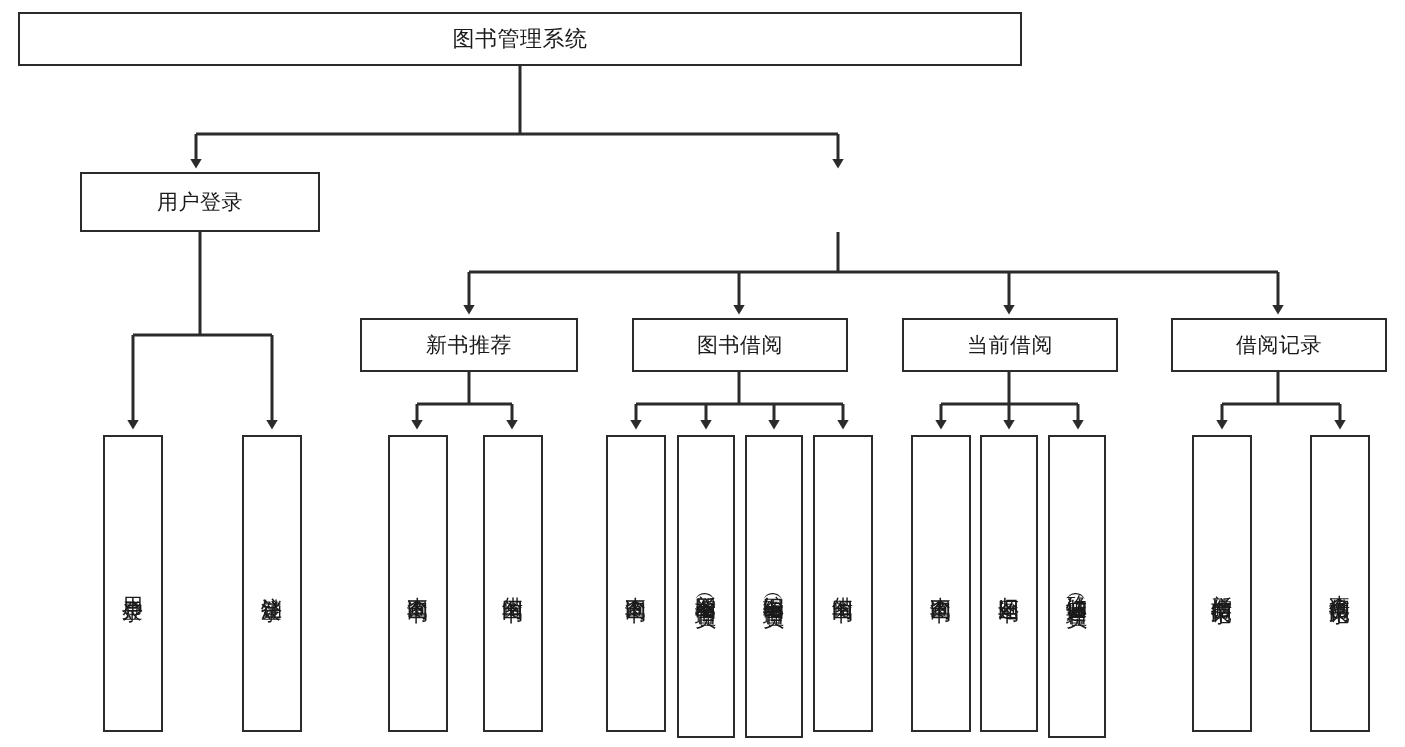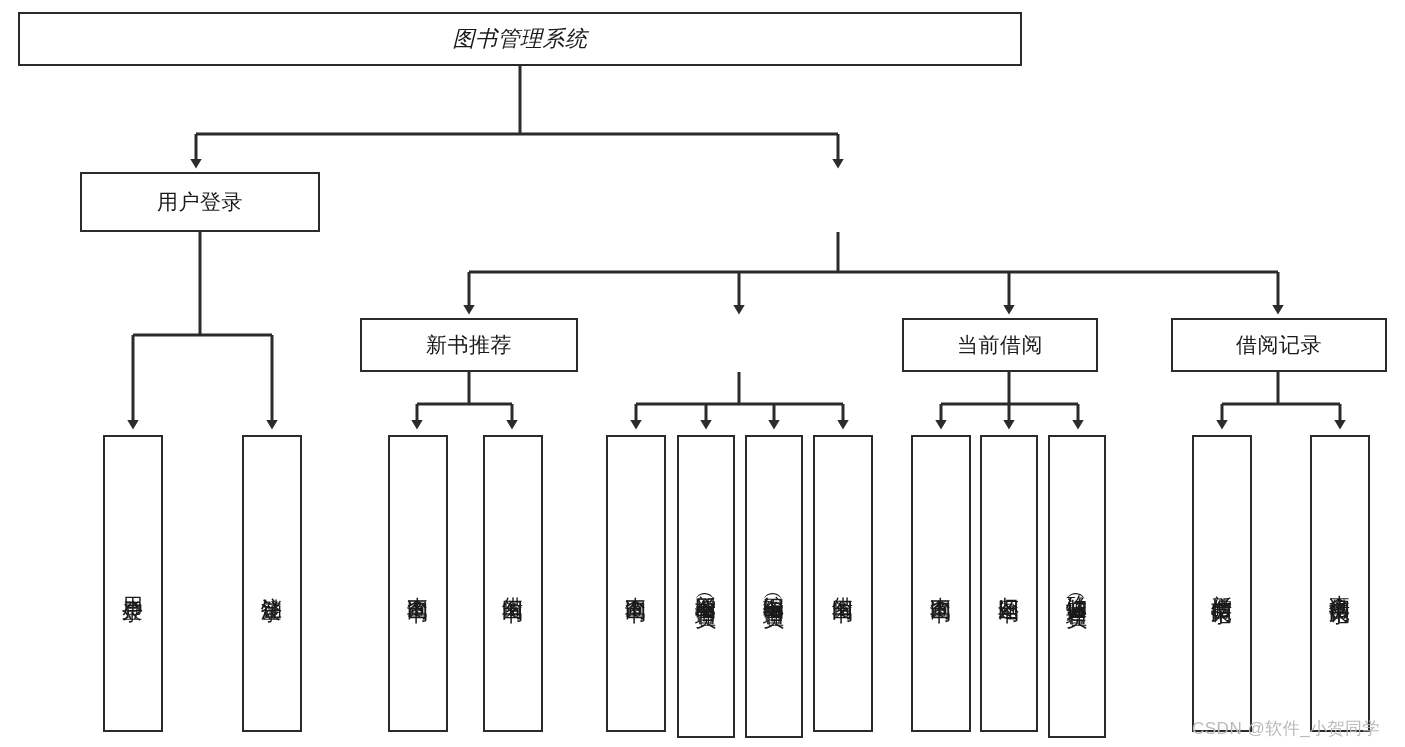--- a/index.html
+++ b/index.html
@@ -115,35 +115,38 @@
       <path d="M1009,404 L1009,421" marker-end="url(#arrow)"></path>
       <path d="M1078,404 L1078,421" marker-end="url(#arrow)"></path>
 
       <path d="M1278,372 L1278,404"></path>
       <path d="M1222,404 L1340,404"></path>
       <path d="M1222,404 L1222,421" marker-end="url(#arrow)"></path>
       <path d="M1340,404 L1340,421" marker-end="url(#arrow)"></path>
     </g>
   </svg>
 
-  <div class="node root horiz" style="left:18px; top:12px; width:1004px; height:54px;font-style:italic;">
+  <div class="node root horiz" style="left:18px; top:12px; width:1004px; height:54px;">
     <span class="label">图书管理系统</span>
   </div>
 
   <div class="node horiz" style="left:80px; top:172px; width:240px; height:60px;">
     <span class="label">用户登录</span>
   </div>
 
 
   <div class="node horiz" style="left:360px; top:318px; width:218px; height:54px;">
     <span class="label">新书推荐</span>
   </div>
 
-
-  <div class="node horiz" style="left:902px; top:318px; width:196px; height:54px;">
+  <div class="node horiz" style="left:632px; top:318px; width:216px; height:54px;">
+    <span class="label">图书借阅</span>
+  </div>
+
+  <div class="node horiz" style="left:902px; top:318px; width:216px; height:54px;">
     <span class="label">当前借阅</span>
   </div>
 
   <div class="node horiz" style="left:1171px; top:318px; width:216px; height:54px;justify-content:center;">
     <span class="label">借阅记录</span>
   </div>
 
   <div class="node vert" style="left:103px; top:435px; width:60px; height:297px;">
     <span class="label">用户登录</span>
   </div>
@@ -189,15 +192,14 @@
   </div>
 
   <div class="node vert" style="left:1192px; top:435px; width:60px; height:297px;">
     <span class="label">新增借阅记录</span>
   </div>
 
   <div class="node vert" style="left:1310px; top:435px; width:60px; height:297px;">
     <span class="label">查询借阅记录</span>
   </div>
 
-  <div class="watermark" style="left:1192px; top:717px;">CSDN @软件_小贺同学</div>
 
 </div>
 
 </body></html>

